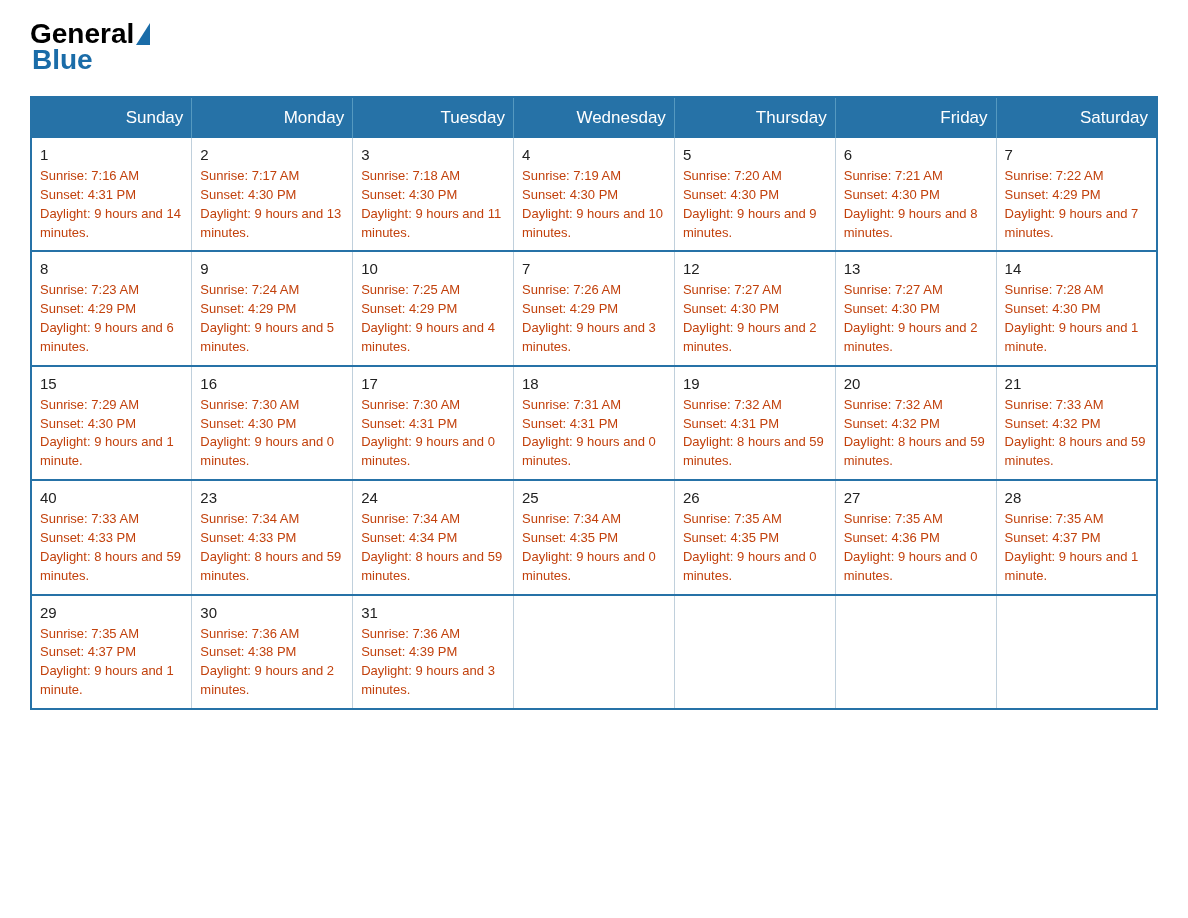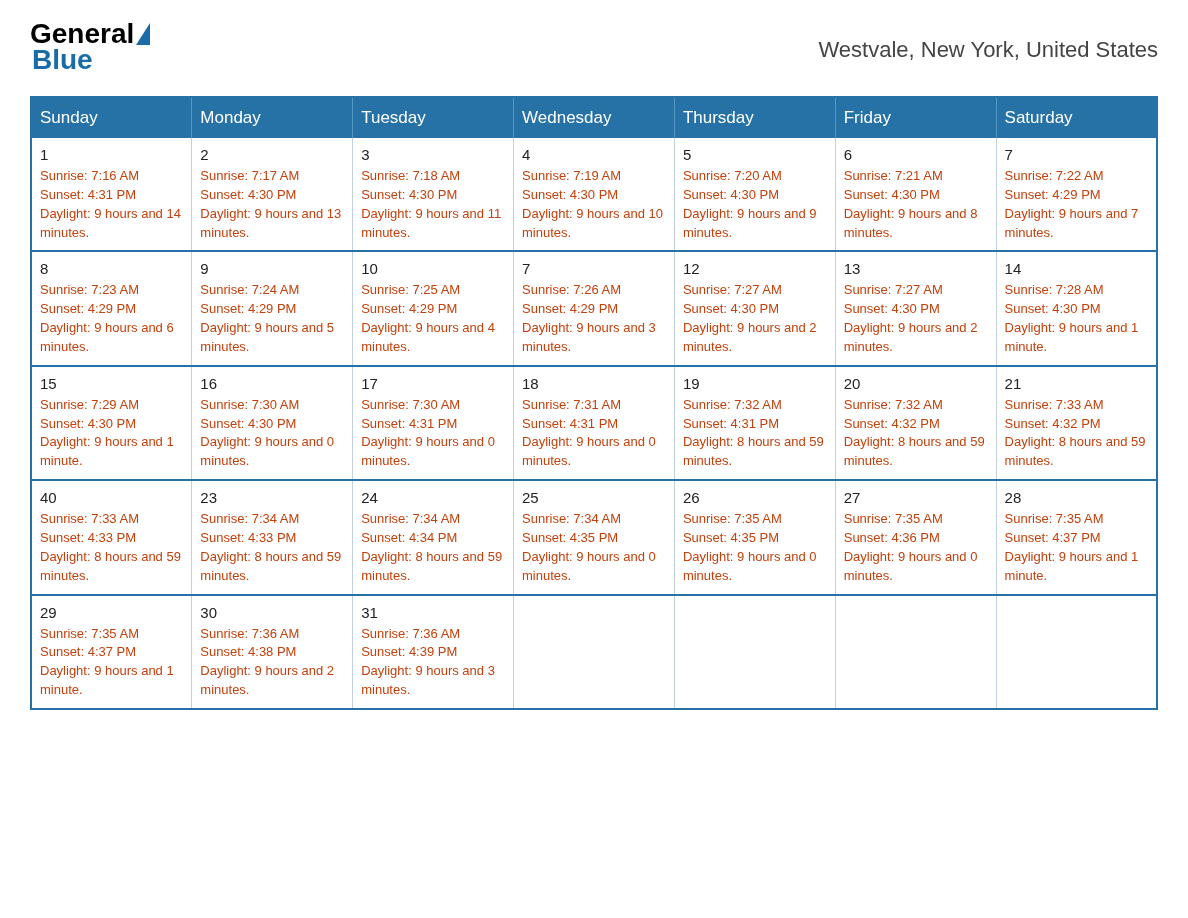--- a/index.html
+++ b/index.html
@@ -63,21 +63,21 @@
       width: 100%;
       border-collapse: collapse;
       border: 2px solid #2672a7;
     }
     .calendar thead tr th {
       background: #2672a7;
       color: #fff;
       font-size: 17px;
       font-weight: normal;
       padding: 10px 8px;
-      text-align: left;
+      text-align: right;
       border-right: 1px solid #5599c0;
     }
     .calendar thead tr th:last-child {
       border-right: none;
       margin-top: 8px;
     }
     .calendar tbody tr td {
       vertical-align: top;
       padding: 8px 8px;
       border-right: 1px solid #c0d0dc;
@@ -114,21 +114,20 @@
 
 <div class="header-area">
   <div class="logo">
     <div class="logo-top">
       <span>General</span>
       <span class="logo-triangle"></span>
     </div>
     <div class="logo-bottom">Blue</div>
   </div>
   <div class="title-area">
-    <div class="location-title">Westvale, New York, United States</div>
   </div>
 </div>
 
 <table class="calendar">
   <thead>
     <tr>
     <th>Sunday</th>
         <th>Monday</th>
         <th>Tuesday</th>
         <th>Wednesday</th>

